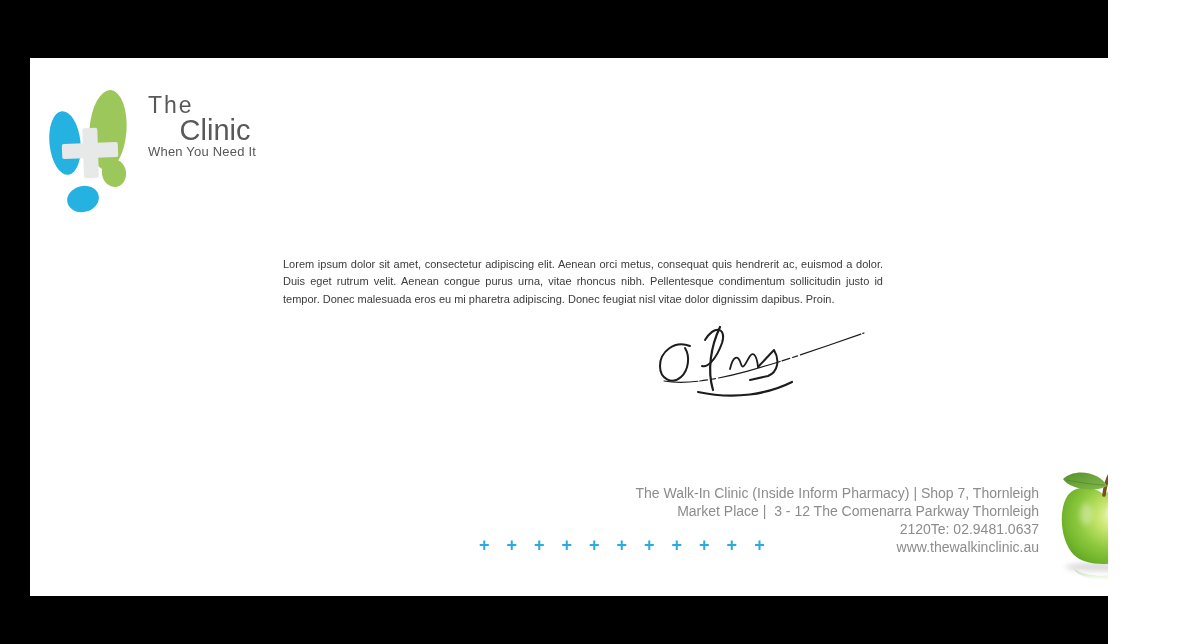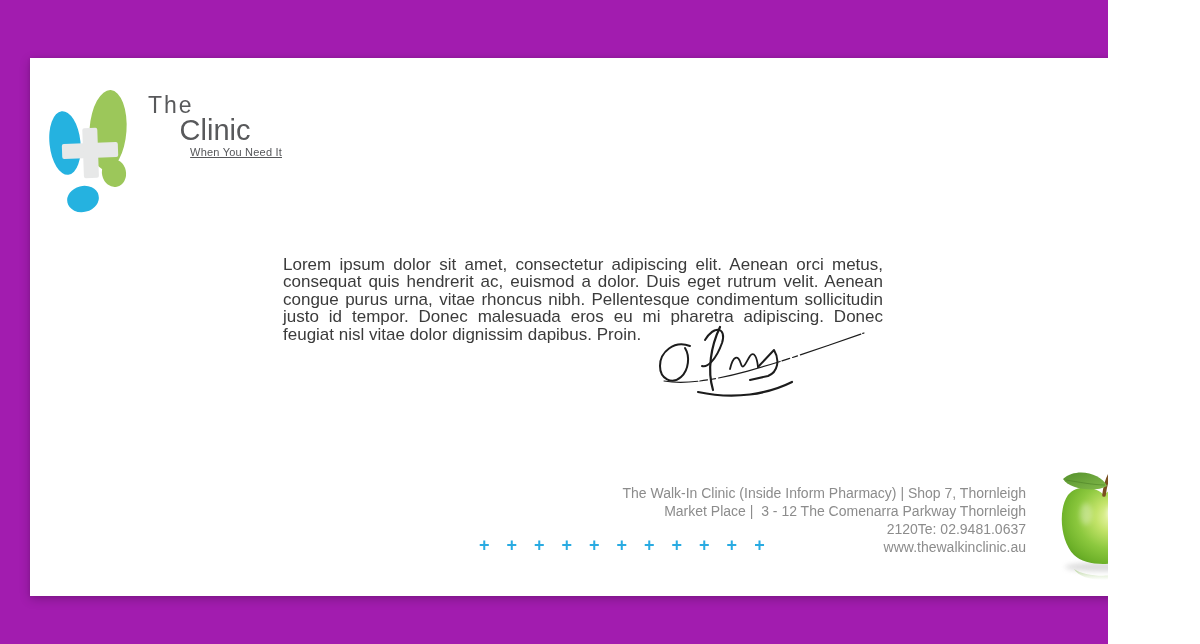--- a/index.html
+++ b/index.html
@@ -1,41 +1,41 @@
 <!DOCTYPE html>
 <html><head>
 <meta charset="utf-8">
 <style>
   html,body{margin:0;padding:0;background:#ffffff;}
   body{font-family:"Liberation Sans", sans-serif;}
-  .canvas{position:relative;width:1108px;height:644px;background:#a21caf;overflow:hidden;}
+  .canvas{position:relative;width:1108px;height:644px;background:#000000;overflow:hidden;}
   .page{
     position:absolute;left:30px;top:58px;width:1140px;height:538px;
     background:#ffffff;
     box-shadow:0 3px 10px rgba(0,0,0,0.22), 0 0 3px rgba(0,0,0,0.10);
   }
   
   .logo-mark{position:absolute;left:18px;top:28px;width:96px;height:132px;}
   .logo-text{position:absolute;left:118px;top:36px;width:134px;}
   .logo-the{font-size:23px;line-height:22px;font-weight:300;letter-spacing:2px;color:#58595b;}
   .logo-walkin{font-size:29px;line-height:29px;font-weight:400;letter-spacing:0.5px;color:#29abe2;white-space:nowrap;}
   .logo-walkin .plus{color:#a8c943;font-weight:700;}
   .logo-clinic{font-size:29px;line-height:29px;font-weight:400;color:#58595b;text-align:center;}
   .logo-tag1{margin-top:3px;font-size:13px;line-height:14px;color:#56575a;text-align:right;letter-spacing:0.2px;}
-  .logo-tag2{font-size:11px;line-height:14px;color:#56575a;text-align:right;letter-spacing:0.2px;text-decoration:underline;}
+  .logo-tag2{font-size:13px;line-height:14px;color:#56575a;letter-spacing:0.2px;}
   
   .letter-paragraph{
     position:absolute;left:253px;top:198px;width:600px;
-    font-size:17px;line-height:17.4px;color:#3b3b3b;
+    font-size:11px;line-height:17.4px;color:#3b3b3b;
     text-align:justify;
   }
   .signature{position:absolute;left:620px;top:266px;width:218px;height:76px;}
   
   .footer-block{
-    position:absolute;right:144px;top:426px;width:470px;
+    position:absolute;right:131px;top:426px;width:470px;
     text-align:right;font-size:14px;line-height:18px;color:#8c8c8c;
   }
   .footer-line{white-space:pre;}
   .plus-row{
     position:absolute;left:449px;top:477px;
     font-size:18px;font-weight:700;color:#29abe2;
     word-spacing:12px;letter-spacing:0;white-space:pre;
   }
   .apple{position:absolute;left:1028px;top:412px;width:92px;height:120px;}
 </style>

